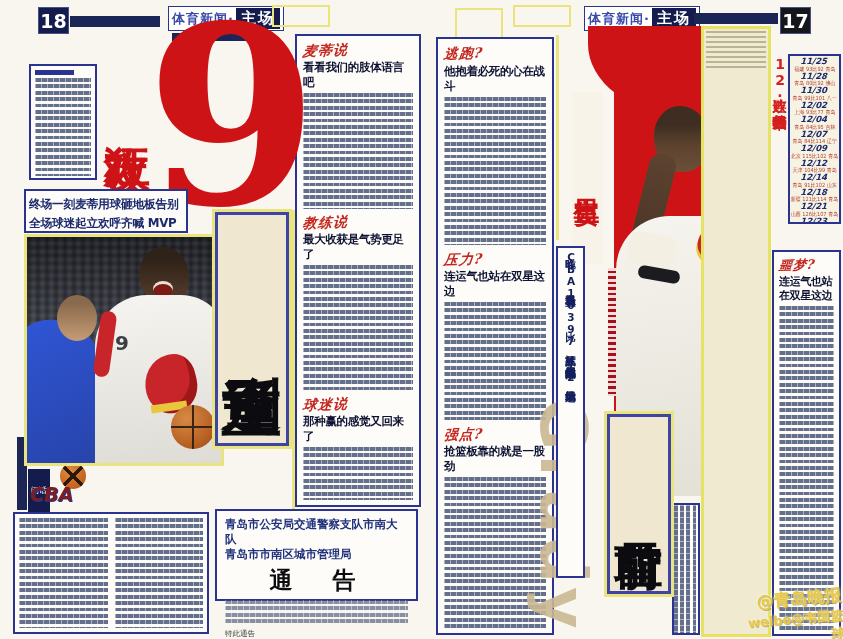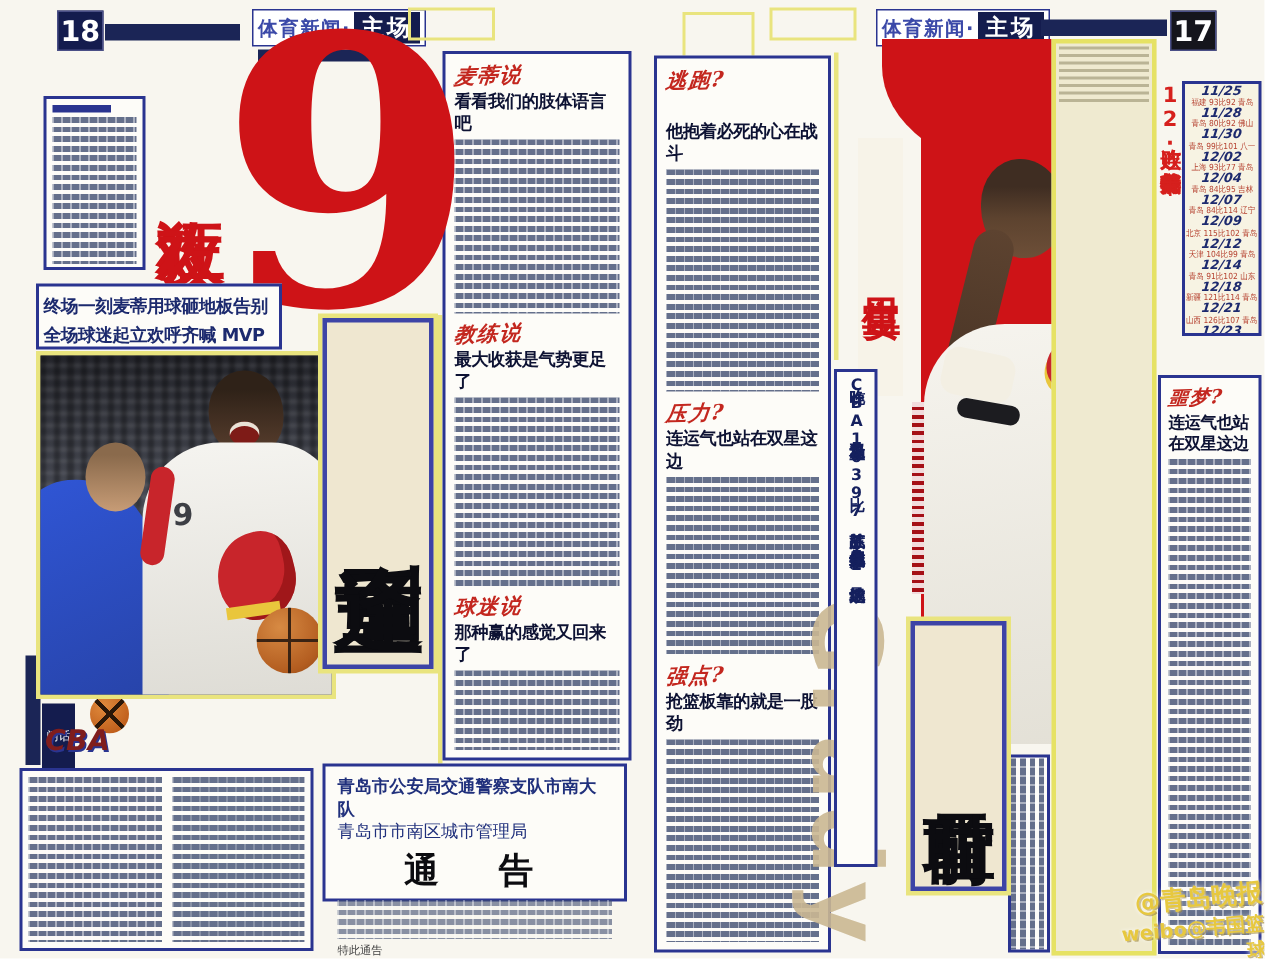--- a/index.html
+++ b/index.html
@@ -108,21 +108,21 @@
   </div>
 
 
   <div class="abs bx" style="left:13px;top:512px;width:196px;height:122px;padding:4px;display:flex;gap:7px">
     <div class="tx" style="flex:1"></div>
     <div class="tx" style="flex:1"></div>
   </div>
 
   <div class="abs bx" style="left:215px;top:509px;width:203px;height:92px;padding:6px 8px">
     <div style="font-family:'DejaVu Serif',serif;font-weight:bold;font-size:11.5px;line-height:15px;color:#20307c">青岛市公安局交通警察支队市南大队</div>
-    <div style="font-family:'DejaVu Serif',serif;font-weight:normal;font-size:11.5px;line-height:15px;color:#20307c">青岛市市南区城市管理局</div>
+    <div style="font-family:'DejaVu Serif',serif;font-weight:bold;font-size:11.5px;line-height:15px;color:#20307c">青岛市市南区城市管理局</div>
     <div style="text-align:center;font-weight:900;font-size:23px;letter-spacing:16px;color:#0c0c10;margin:3px 0 4px 8px">通 告</div>
     <div class="tx" style="width:100%;height:26px;opacity:.75"></div>
     <div style="font-size:7.5px;color:#444;margin-top:3px">特此通告</div>
 
   </div>
 
   <div class="abs bx" style="left:295px;top:34px;width:126px;height:473px;padding:5px 6px;display:flex;flex-direction:column">
     <div class="sec">
       <div class="tag" style="font-size:14px">麦蒂说</div>
       <div class="stitle" style="font-size:11.5px;margin:1px 0 3px">看看我们的肢体语言吧</div>
@@ -147,21 +147,21 @@
     <span class="mast-pre">体育新闻·</span>
     <span class="mast-hl">主场</span>
   </div>
   <div class="abs editionbar txw" style="left:588px;top:33px;width:96px;height:8px"></div>
   <div class="abs editionbar txw" style="left:694px;top:13px;width:84px;height:11px"></div>
   <div class="abs pageno" style="left:780px;top:7px;width:31px;height:27px;background:#15151c">17</div>
 
   <div class="abs bx" style="left:436px;top:37px;width:118px;height:598px;padding:5px 6px;display:flex;flex-direction:column">
     <div class="sec">
       <div class="tag" style="font-size:14px">逃跑?</div>
-      <div class="stitle" style="font-size:11.5px;margin:18px 0 3px">他抱着必死的心在战斗</div>
+      <div class="stitle" style="font-size:11.5px;margin:2px 0 3px">他抱着必死的心在战斗</div>
       <div class="tx" style="height:148px"></div>
     </div>
     <div class="sec" style="margin-top:5px">
       <div class="tag" style="font-size:14px">压力?</div>
       <div class="stitle" style="font-size:11.5px;margin:1px 0 3px">连运气也站在双星这边</div>
       <div class="tx" style="height:118px"></div>
     </div>
     <div class="sec" style="margin-top:5px;flex:1">
       <div class="tag" style="font-size:14px">强点?</div>
       <div class="stitle" style="font-size:11.5px;margin:1px 0 3px">抢篮板靠的就是一股劲</div>

